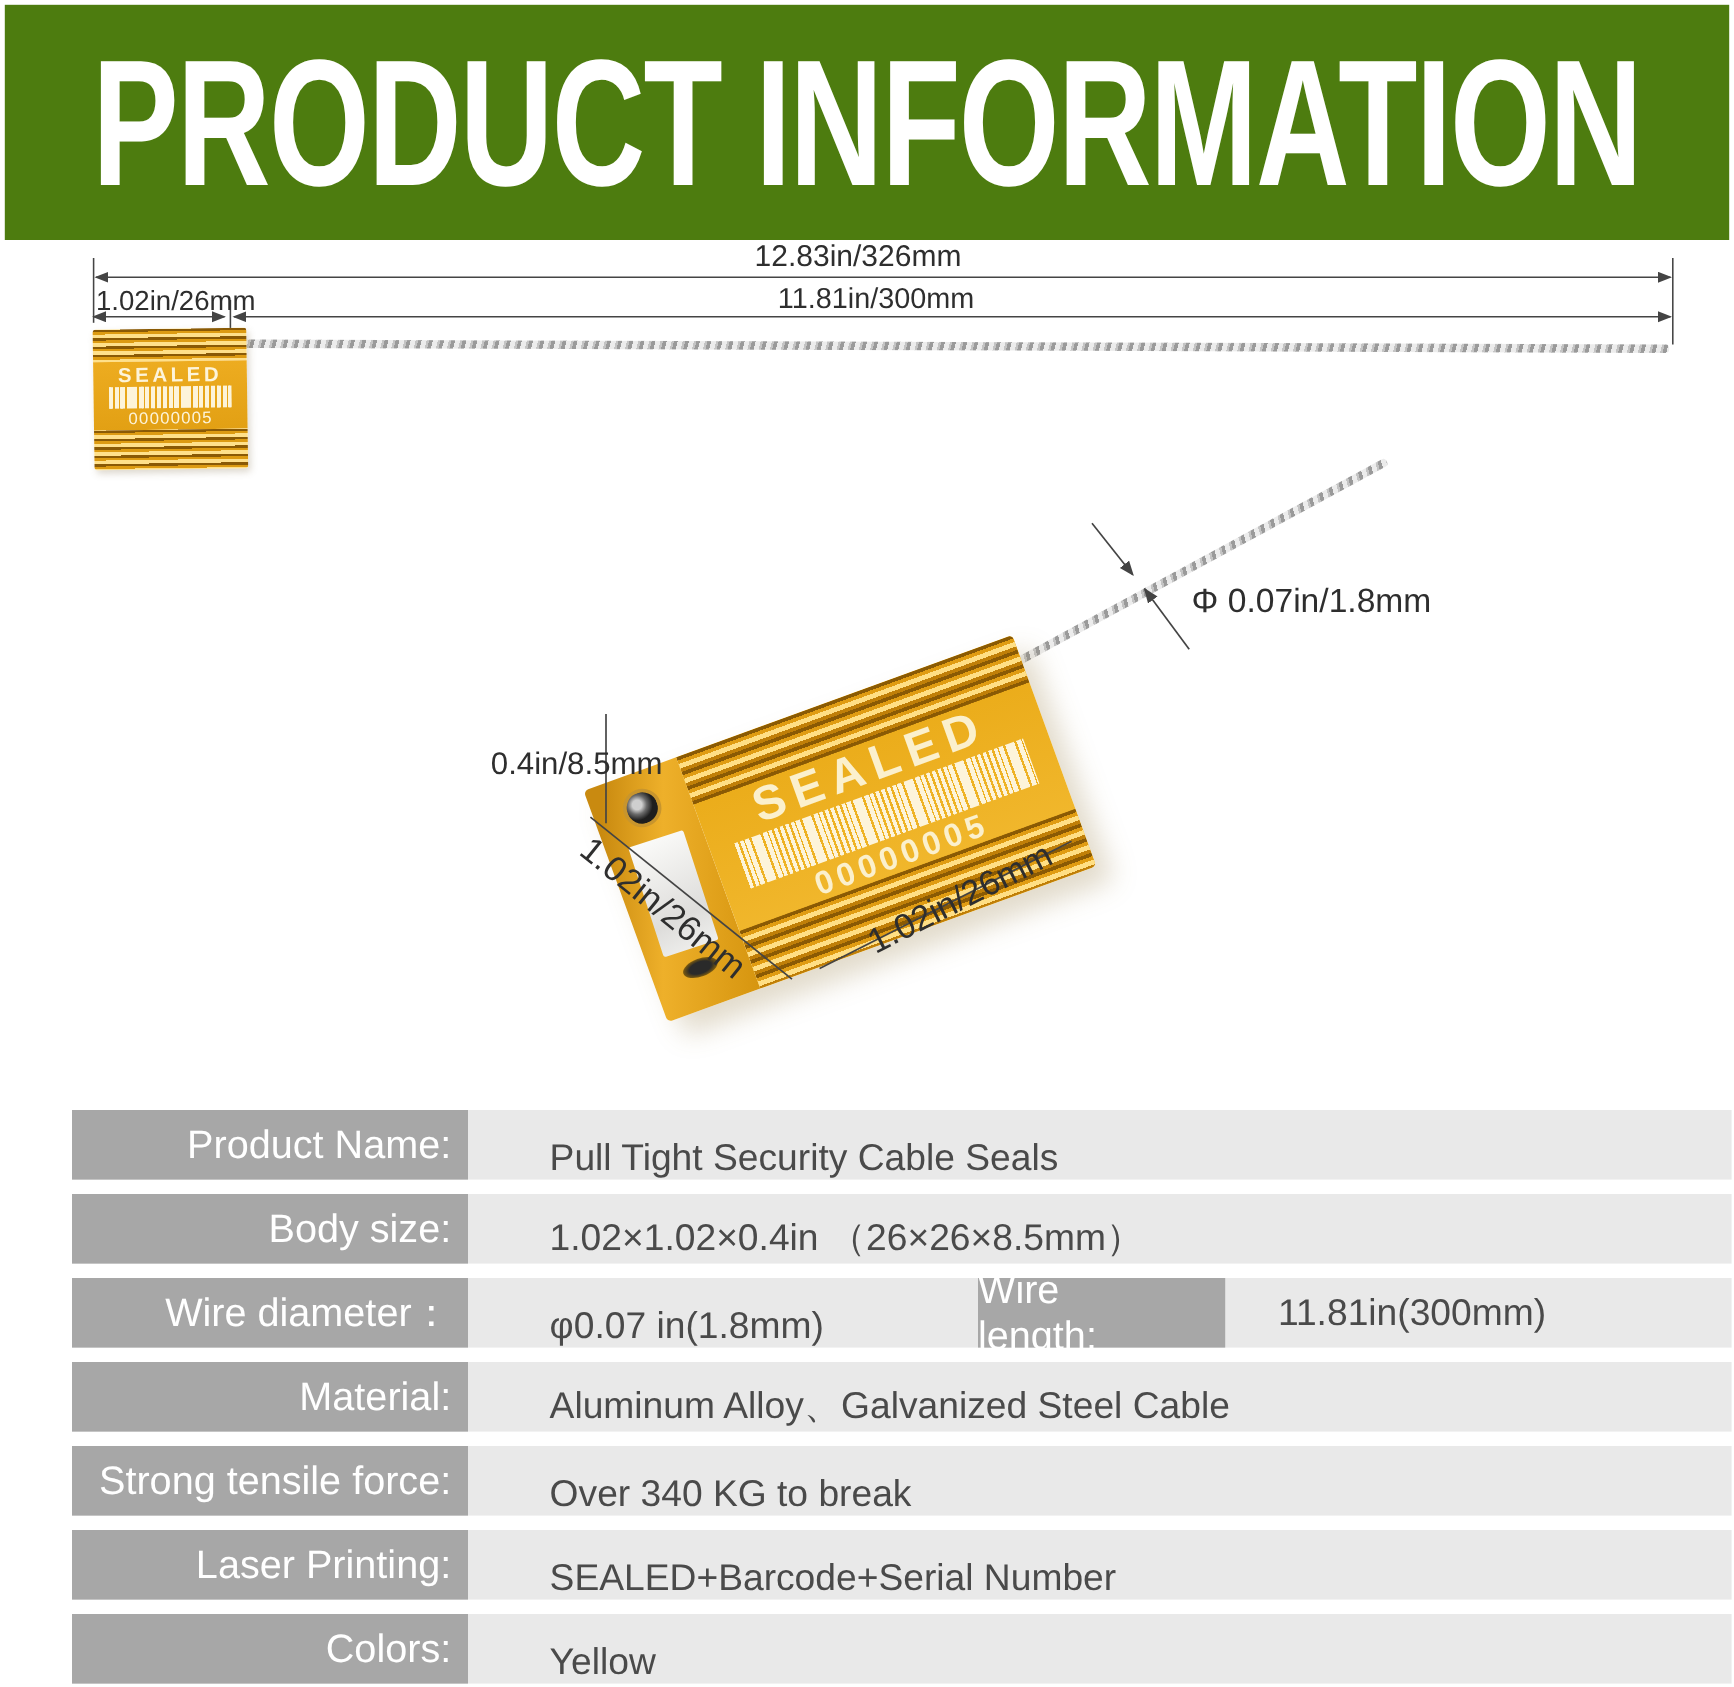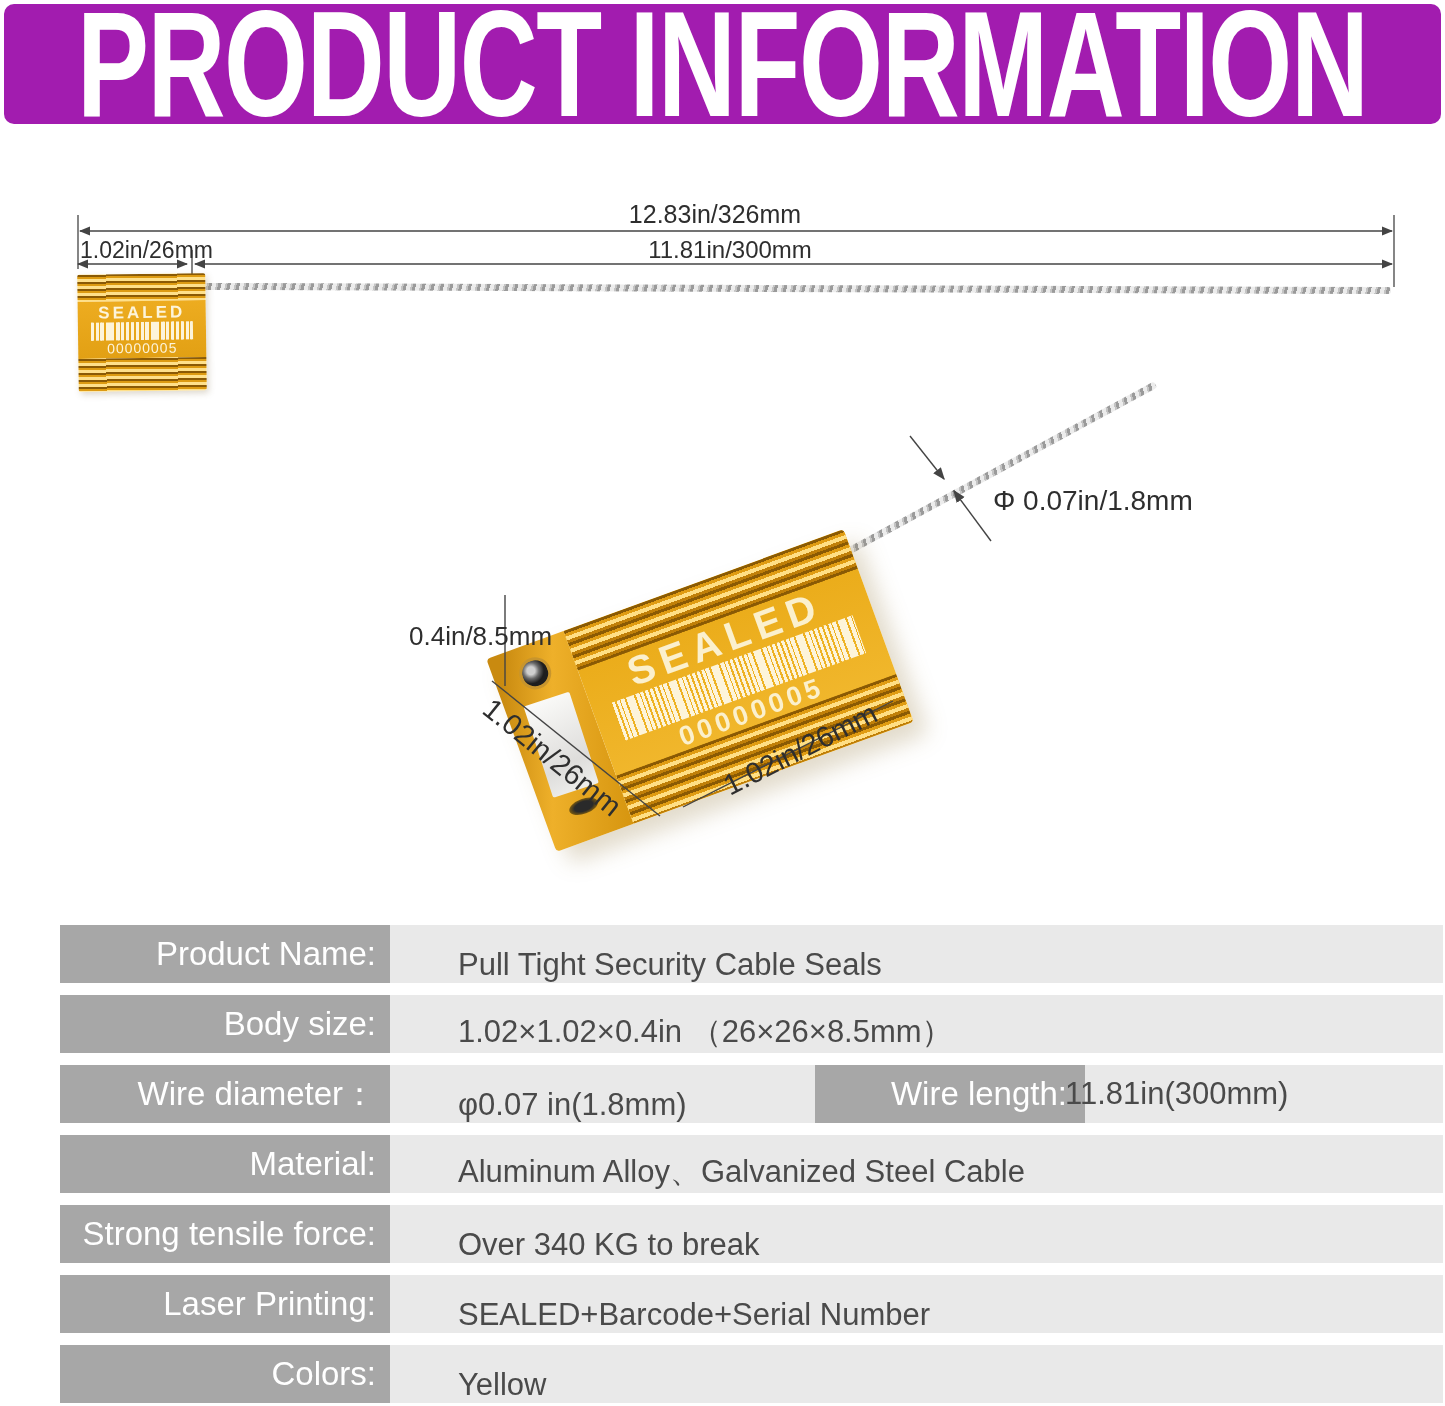--- a/index.html
+++ b/index.html
@@ -1,22 +1,22 @@
 <!DOCTYPE html>
 <html><head>
 <meta charset="utf-8">
 <style>
   html,body{margin:0;padding:0;background:#fff;}
   #canvas{position:relative;width:1445px;height:1406px;background:#fff;overflow:hidden;
           font-family:"Liberation Sans",sans-serif;}
   .abs{position:absolute;}
 
   
-  .banner{left:4px;top:4px;width:1437px;height:120px;background:#a21caf;
-          display:flex;align-items:center;justify-content:center;border-radius:10px;}
+  .banner{left:4px;top:4px;width:1437px;height:196px;background:#4d7c0f;
+          display:flex;align-items:center;justify-content:center;}
   .banner-title{color:#fff;font-weight:bold;font-size:150px;line-height:160px;white-space:nowrap;
                 transform:scaleX(0.72);letter-spacing:-2px;}
 
   
   .dim{color:#2e2e2e;}
   .dim.c{text-align:center;}
   .dim.r{text-align:right;}
 
   
   .wire{background:repeating-linear-gradient(104deg,#9a9a9a 0 3px,#ececec 3px 7px,#c4c4c4 7px 9px);
@@ -59,22 +59,22 @@
   .seal-big-serial{color:#fbf0cd;font-size:27px;line-height:28px;letter-spacing:4px;font-weight:bold;}
 
   
   .spec{left:60px;top:925px;width:1383px;}
   .row{position:relative;display:flex;align-items:flex-end;height:58px;margin-bottom:12px;background:#e9e9e9;}
   .row:last-child{margin-bottom:0;}
   .lbl{width:330px;height:100%;background:#a7a7a7;color:#fff;font-size:33px;
        display:flex;align-items:center;justify-content:flex-end;padding-right:14px;box-sizing:border-box;
        white-space:nowrap;}
   .val{color:#4a4a4a;font-size:31px;padding-left:28px;white-space:nowrap;margin-left:40px;}
-  .lbl2{position:absolute;left:755px;top:0;width:270px;height:100%;background:#a7a7a7;color:#fff;font-size:33px;
-        display:flex;align-items:center;justify-content:flex-end;padding-right:18px;box-sizing:border-box;}
+  .lbl2{position:absolute;left:755px;top:0;width:206px;height:100%;background:#a7a7a7;color:#fff;font-size:33px;
+        display:flex;align-items:center;justify-content:flex-end;padding-right:30px;box-sizing:border-box;}
   .val2{position:absolute;left:1005px;top:0;height:100%;display:flex;align-items:center;
         color:#4a4a4a;font-size:31px;}
 </style>
 </head>
 <body>
 
 <div id="canvas">
 
   <div class="abs banner">
     <div class="banner-title">PRODUCT INFORMATION</div>

